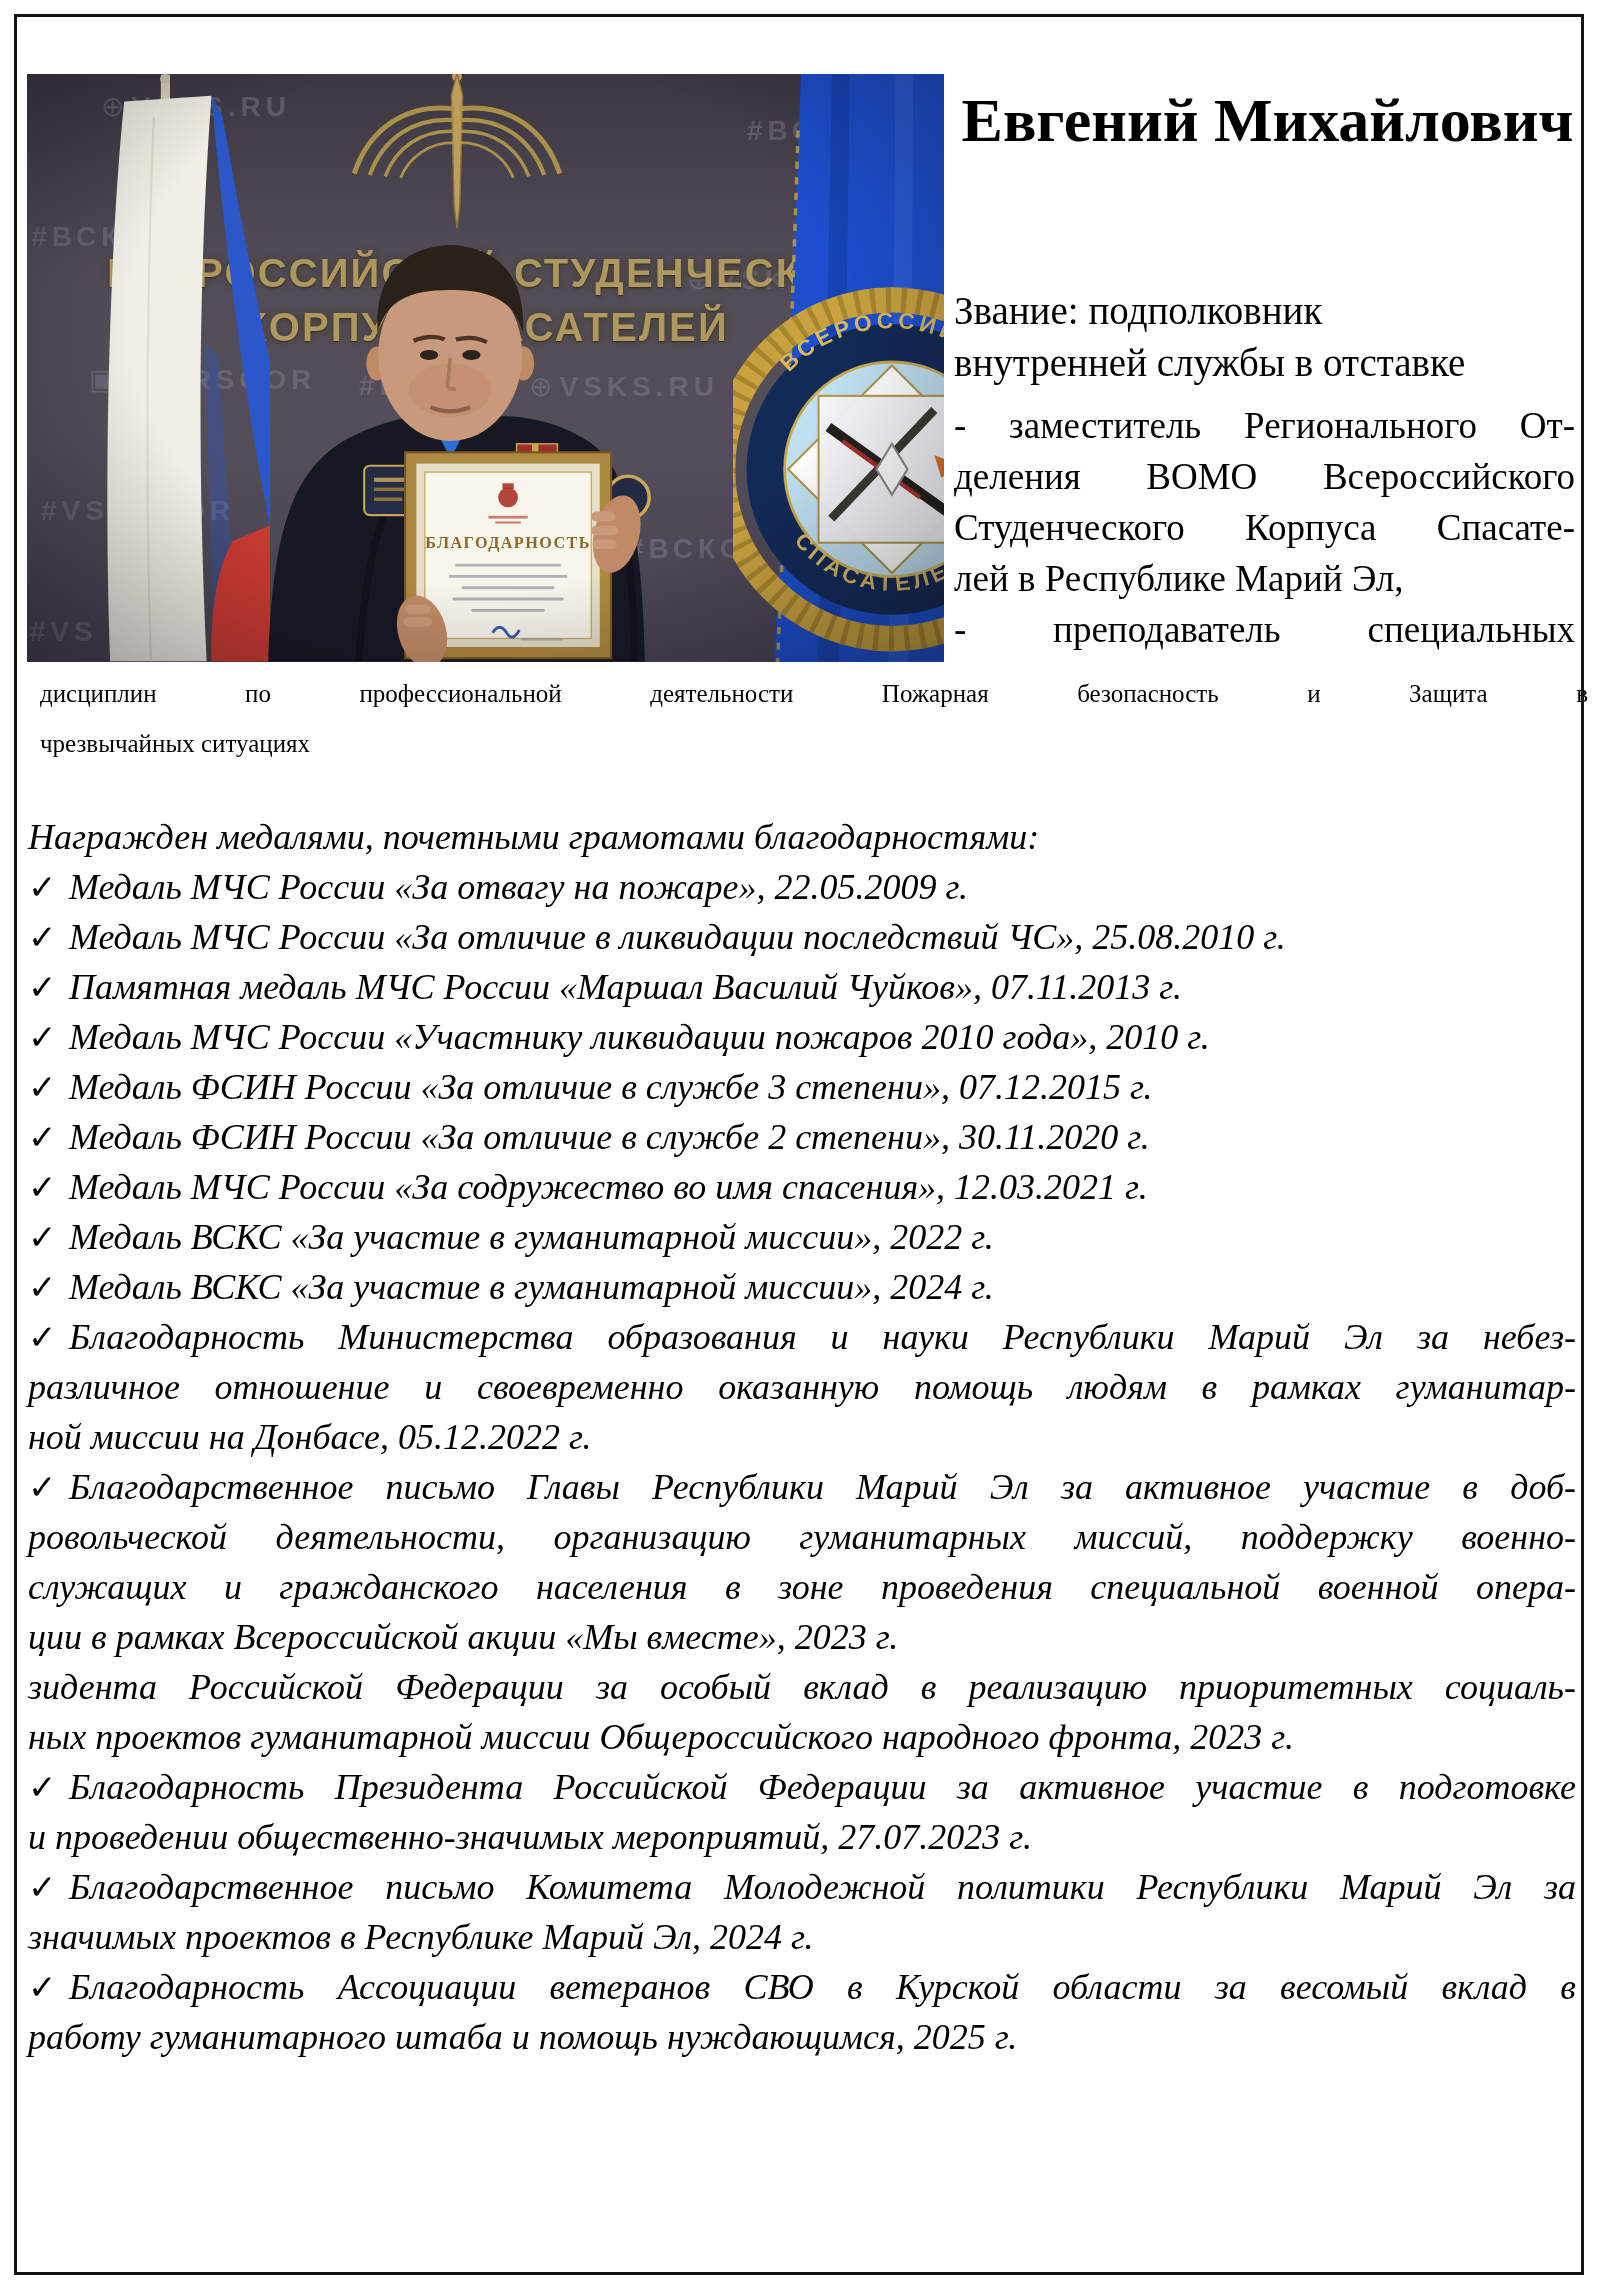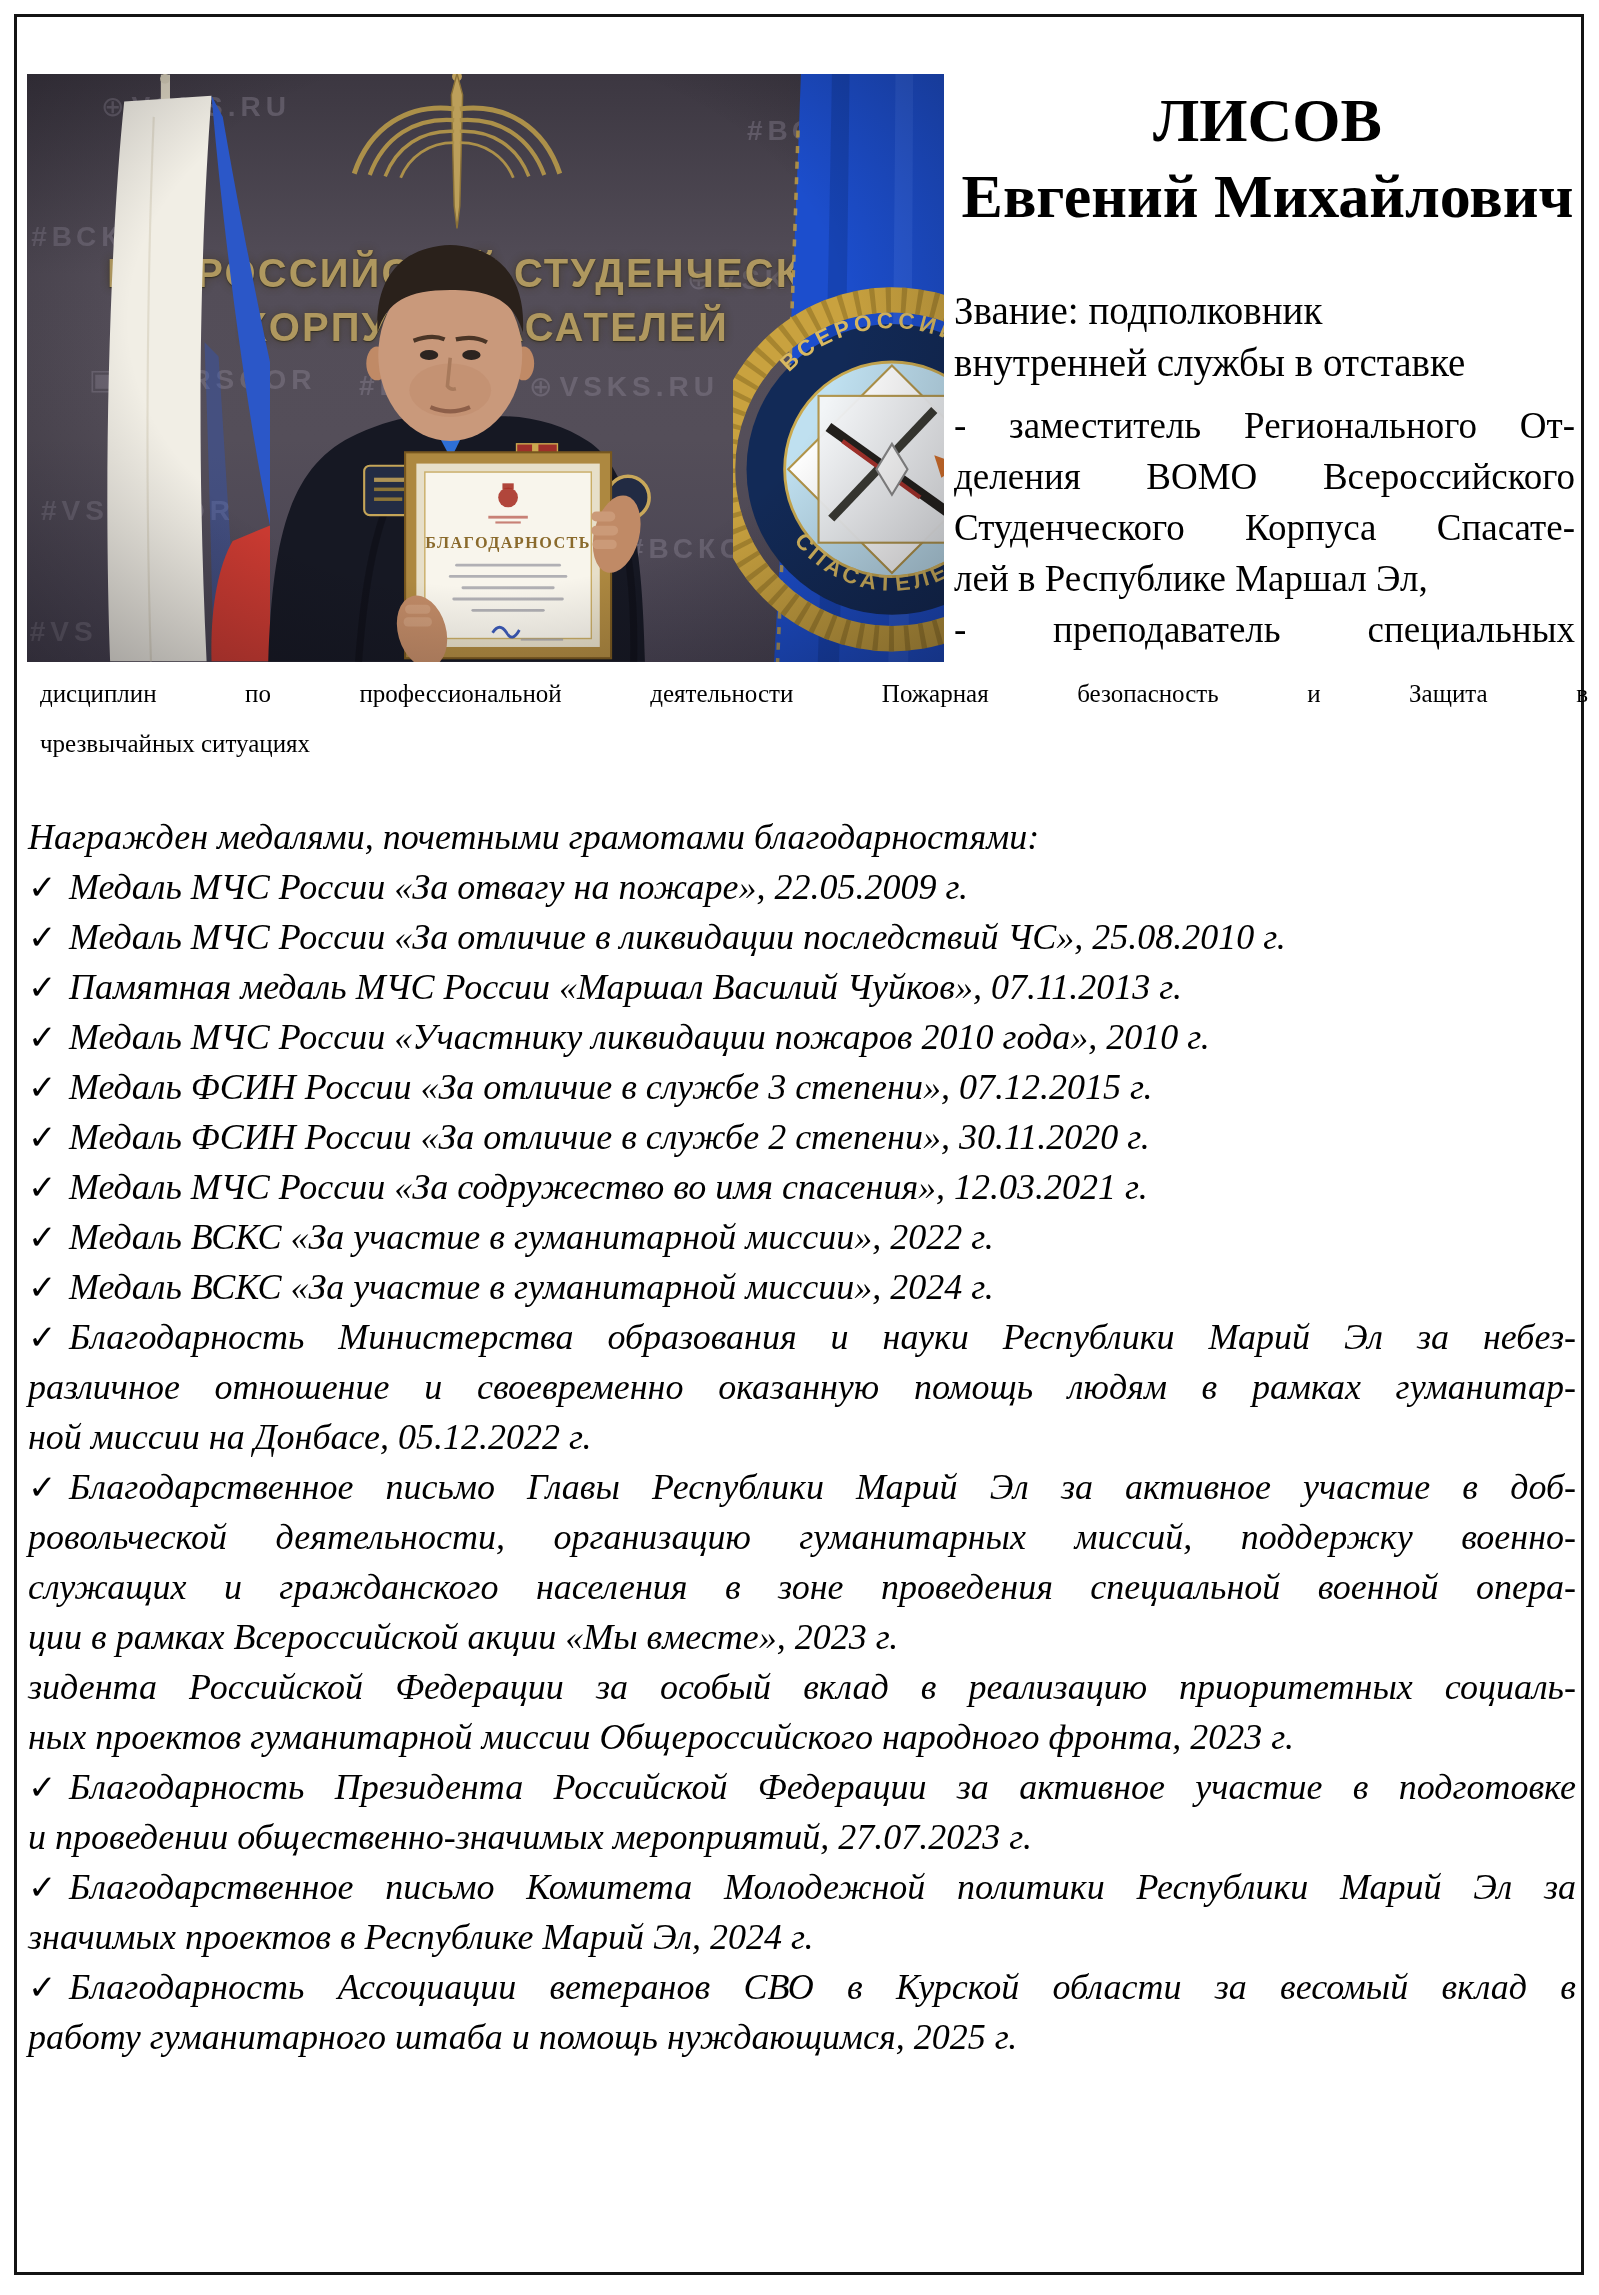--- a/index.html
+++ b/index.html
@@ -202,34 +202,33 @@
       <ellipse cx="560" cy="790" rx="34" ry="52" fill="#c08a66" transform="rotate(-16 560 790)"></ellipse>
       <rect x="536" y="752" width="36" height="13" rx="6" fill="#cb9a78"></rect>
       <rect x="534" y="770" width="40" height="13" rx="6" fill="#cb9a78"></rect>
     </g>
   </svg>
 
   <div class="vignette"></div>
 </div>
 
 <div class="name-block">
-  <div>ЛИСОВ</div>
   <div>Евгений Михайлович</div>
 </div>
 
 <div class="rank-block">
   <div class="tline l"><span>Звание:</span> <b>подполковник</b></div>
   <div class="tline l"><b>внутренней службы в отставке</b></div>
 </div>
 
 <div class="pos-block" id="pos-block">
     <div class="tline j">- заместитель Регионального От-</div>
     <div class="tline j">деления  ВОМО Всероссийского</div>
     <div class="tline j">Студенческого Корпуса Спасате-</div>
-    <div class="tline l">лей в Республике Маршал Эл,</div>
+    <div class="tline l">лей в Республике Марий Эл,</div>
     <div class="tline j">- преподаватель специальных</div>
   </div>
 
 <div class="prof-block" id="prof-block">
     <div class="tline j">дисциплин по профессиональной деятельности Пожарная безопасность и Защита в</div>
     <div class="tline l">чрезвычайных ситуациях</div>
   </div>
 
 <div class="awards-block" id="awards-block">
     <div class="tline l">Награжден медалями, почетными грамотами благодарностями:</div>

